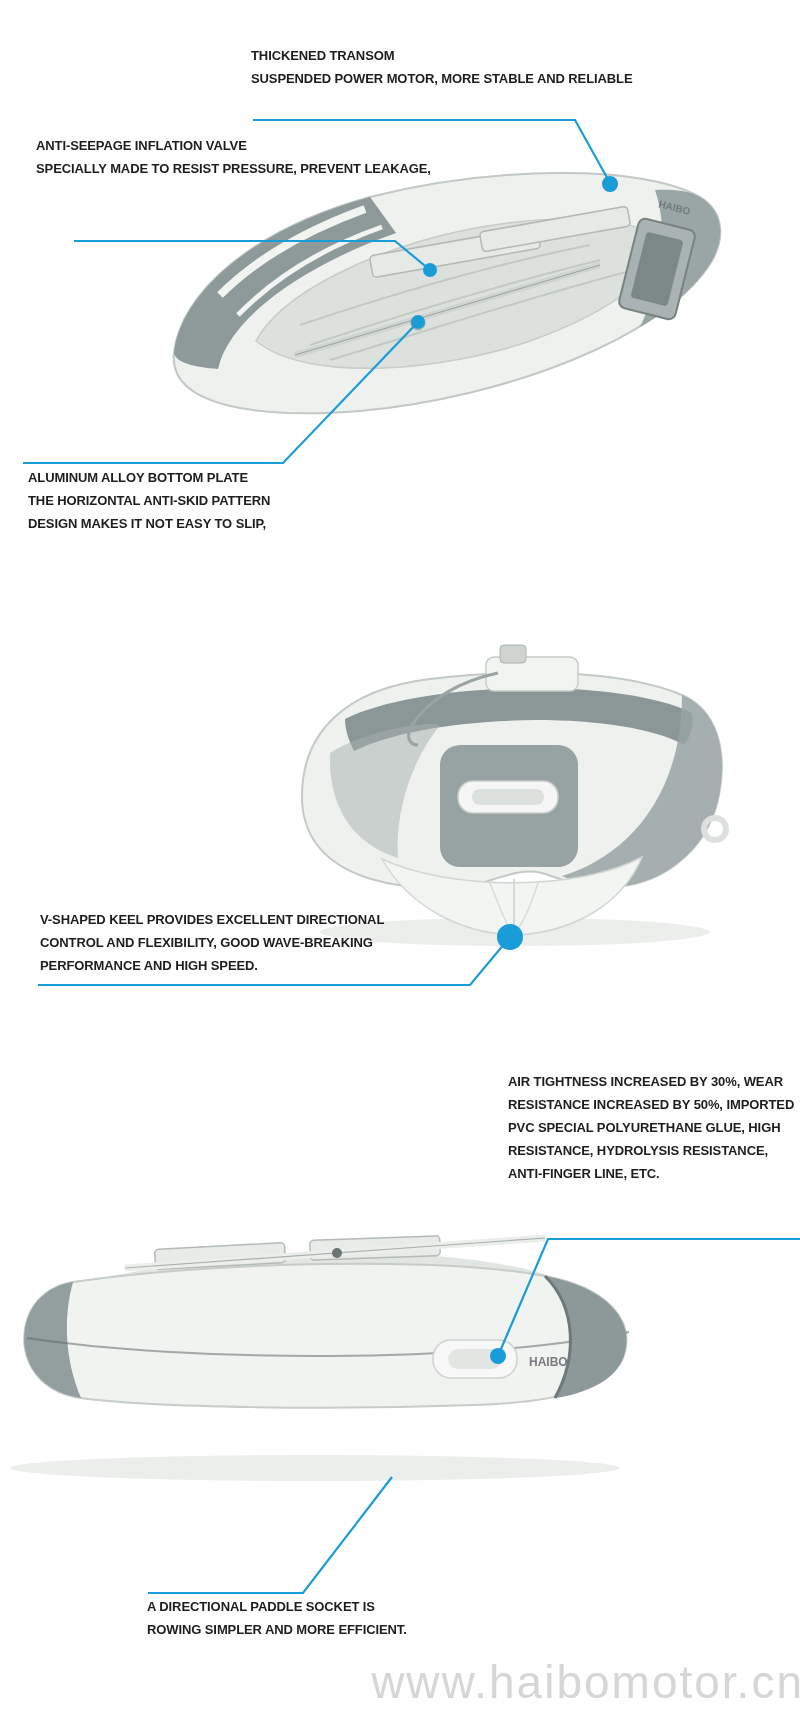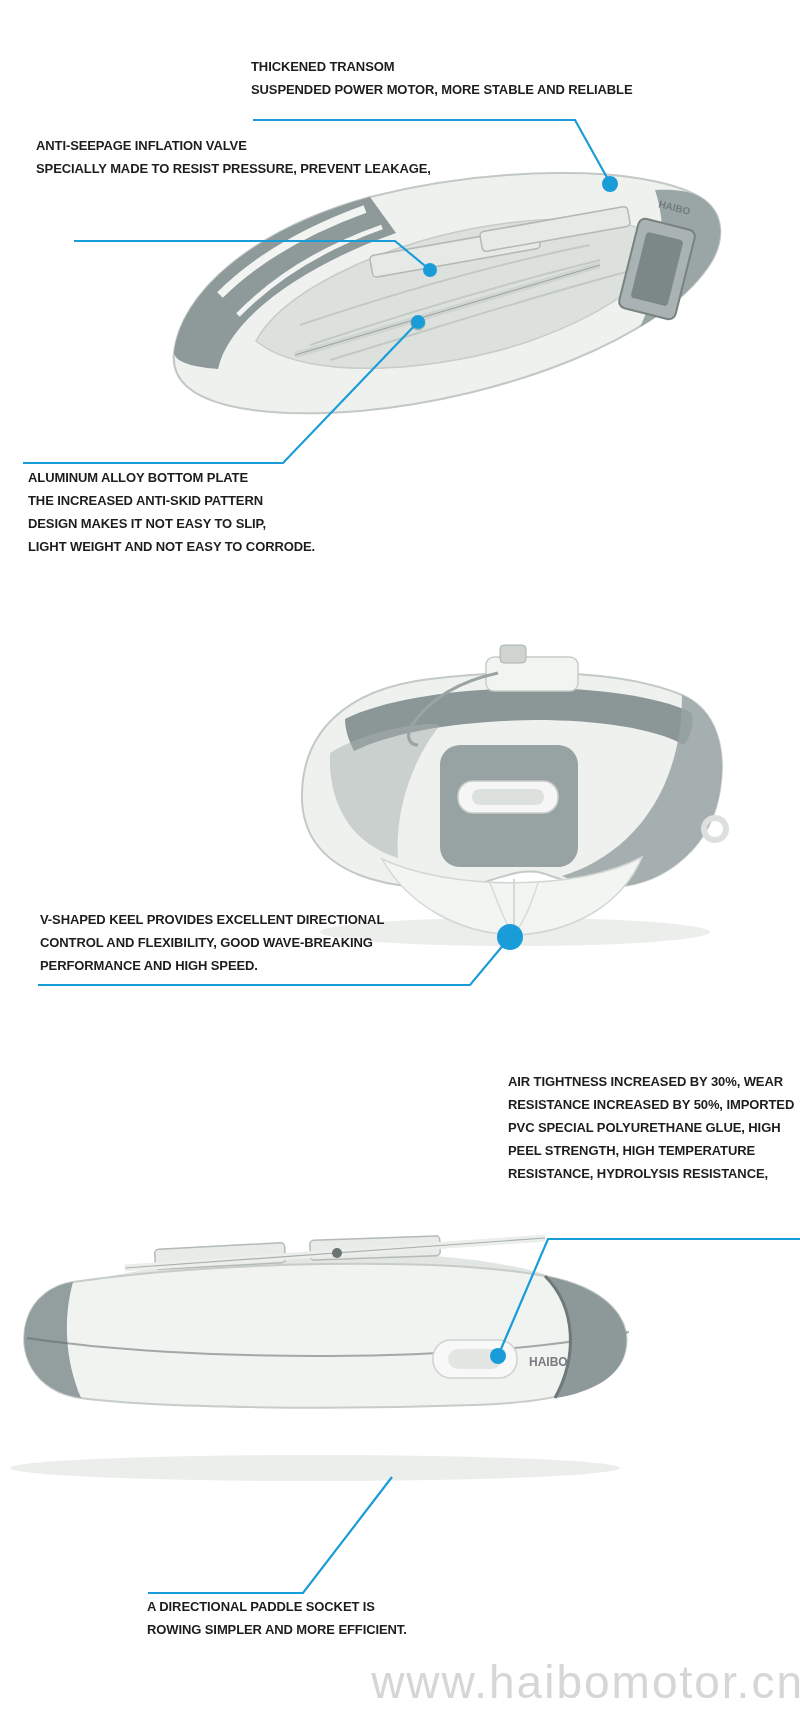--- a/index.html
+++ b/index.html
@@ -122,47 +122,46 @@
   </g>
   <g fill="#1a9cd8" stroke="none">
     <circle cx="610" cy="184" r="8"></circle>
     <circle cx="430" cy="270" r="7"></circle>
     <circle cx="418" cy="322" r="7"></circle>
     <circle cx="510" cy="937" r="13"></circle>
     <circle cx="498" cy="1356" r="8"></circle>
   </g>
 </svg>
 
-<div class="ann" style="left:251px;top:55px">
+<div class="ann" style="left:251px;top:44px">
   <div>THICKENED TRANSOM</div>
   <div>SUSPENDED POWER MOTOR, MORE STABLE AND RELIABLE</div>
 </div>
 
 <div class="ann" style="left:36px;top:134px">
   <div>ANTI-SEEPAGE INFLATION VALVE</div>
   <div>SPECIALLY MADE TO RESIST PRESSURE, PREVENT LEAKAGE,</div>
 </div>
 
 <div class="ann" style="left:28px;top:466px">
   <div>ALUMINUM ALLOY BOTTOM PLATE</div>
-  <div>THE INCREASED ANTI-SKID PATTERN</div>
+  <div>THE HORIZONTAL ANTI-SKID PATTERN</div>
   <div>DESIGN MAKES IT NOT EASY TO SLIP,</div>
-  <div>LIGHT WEIGHT AND NOT EASY TO CORRODE.</div>
 </div>
 
 <div class="ann" style="left:40px;top:908px">
   <div>V-SHAPED KEEL PROVIDES EXCELLENT DIRECTIONAL</div>
   <div>CONTROL AND FLEXIBILITY, GOOD WAVE-BREAKING</div>
   <div>PERFORMANCE AND HIGH SPEED.</div>
 </div>
 
 <div class="ann" style="left:508px;top:1070px">
   <div>AIR TIGHTNESS INCREASED BY 30%, WEAR</div>
   <div>RESISTANCE INCREASED BY 50%, IMPORTED</div>
   <div>PVC SPECIAL POLYURETHANE GLUE, HIGH</div>
-  <div>PEEL STRENGTH, HIGH TEMPERATURE</div>
   <div>RESISTANCE, HYDROLYSIS RESISTANCE,</div>
+  <div>ANTI-FINGER LINE, ETC.</div>
 </div>
 
 <div class="ann" style="left:147px;top:1595px">
   <div>A DIRECTIONAL PADDLE SOCKET IS</div>
   <div>ROWING SIMPLER AND MORE EFFICIENT.</div>
 </div>
 
 </body></html>

